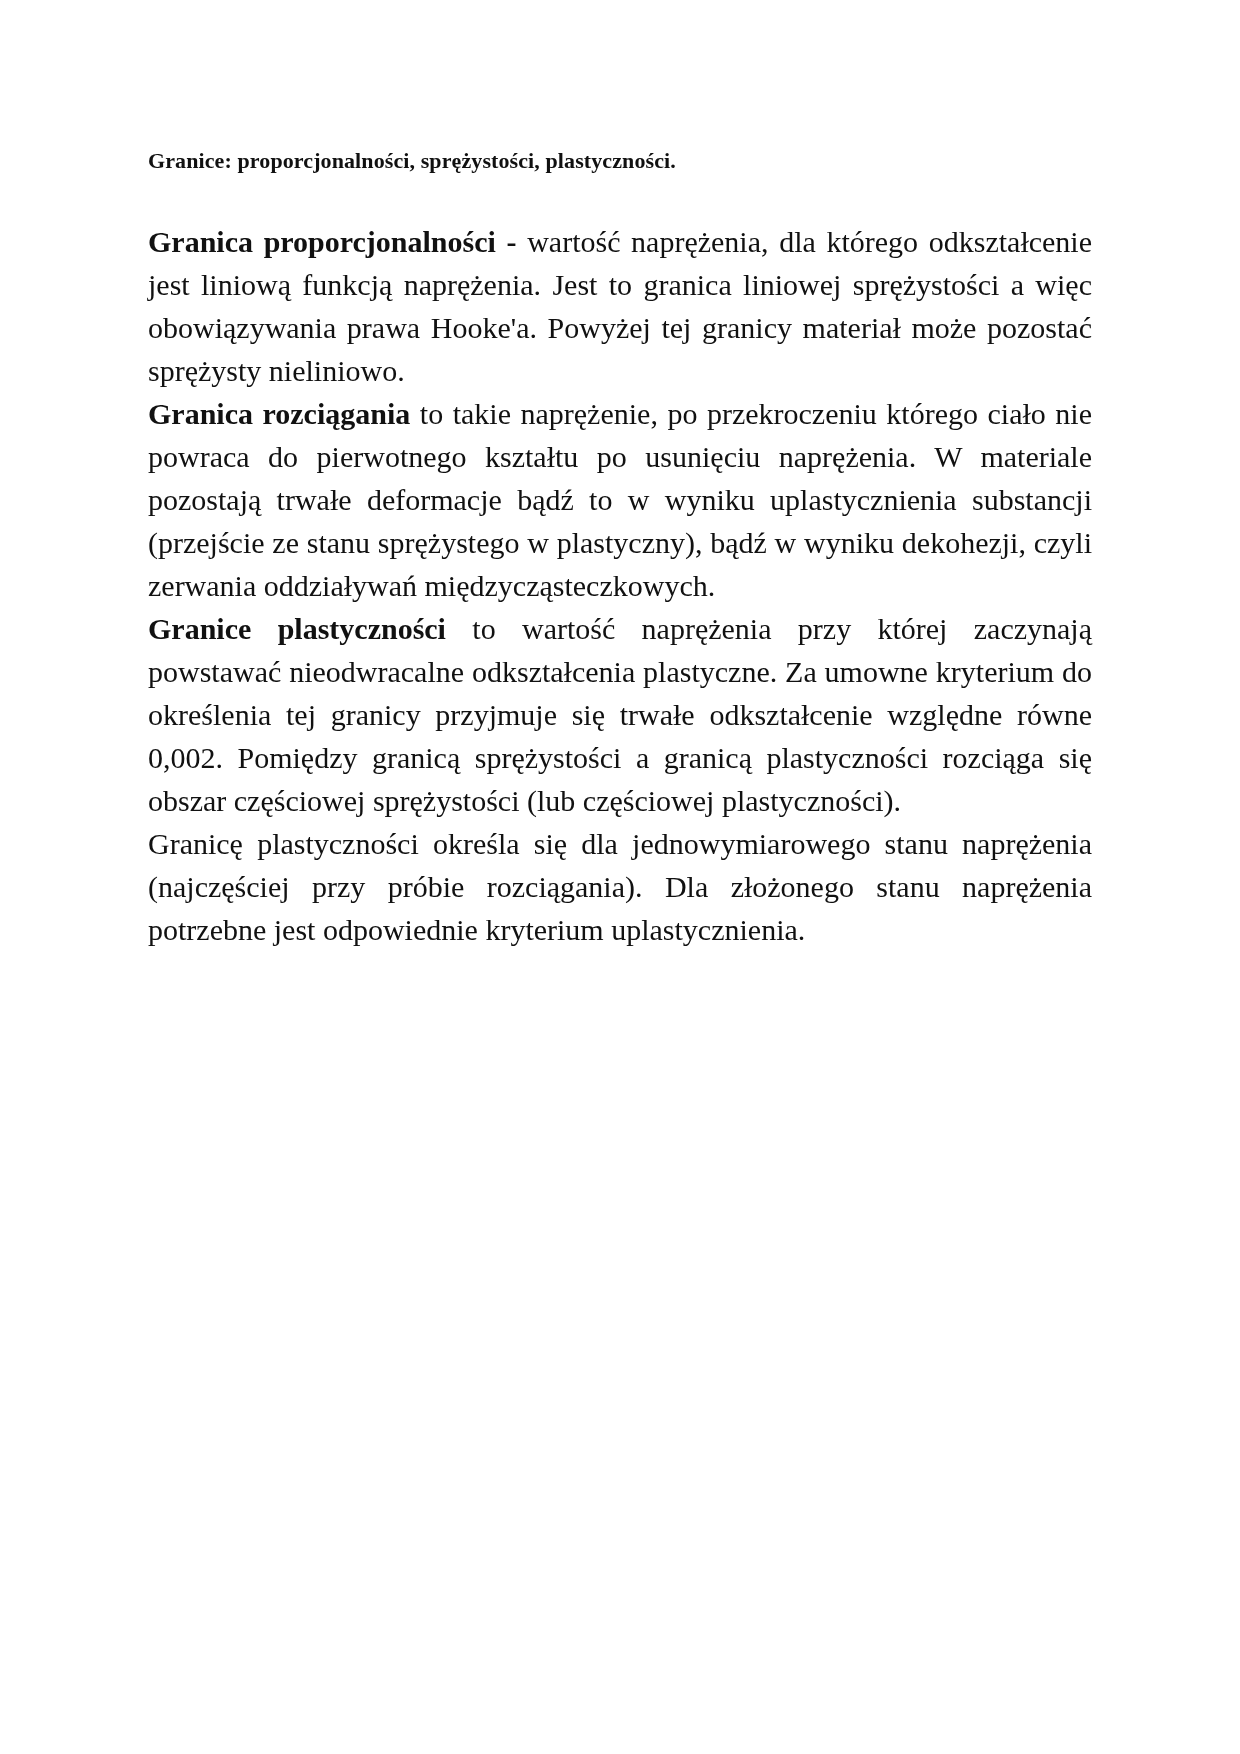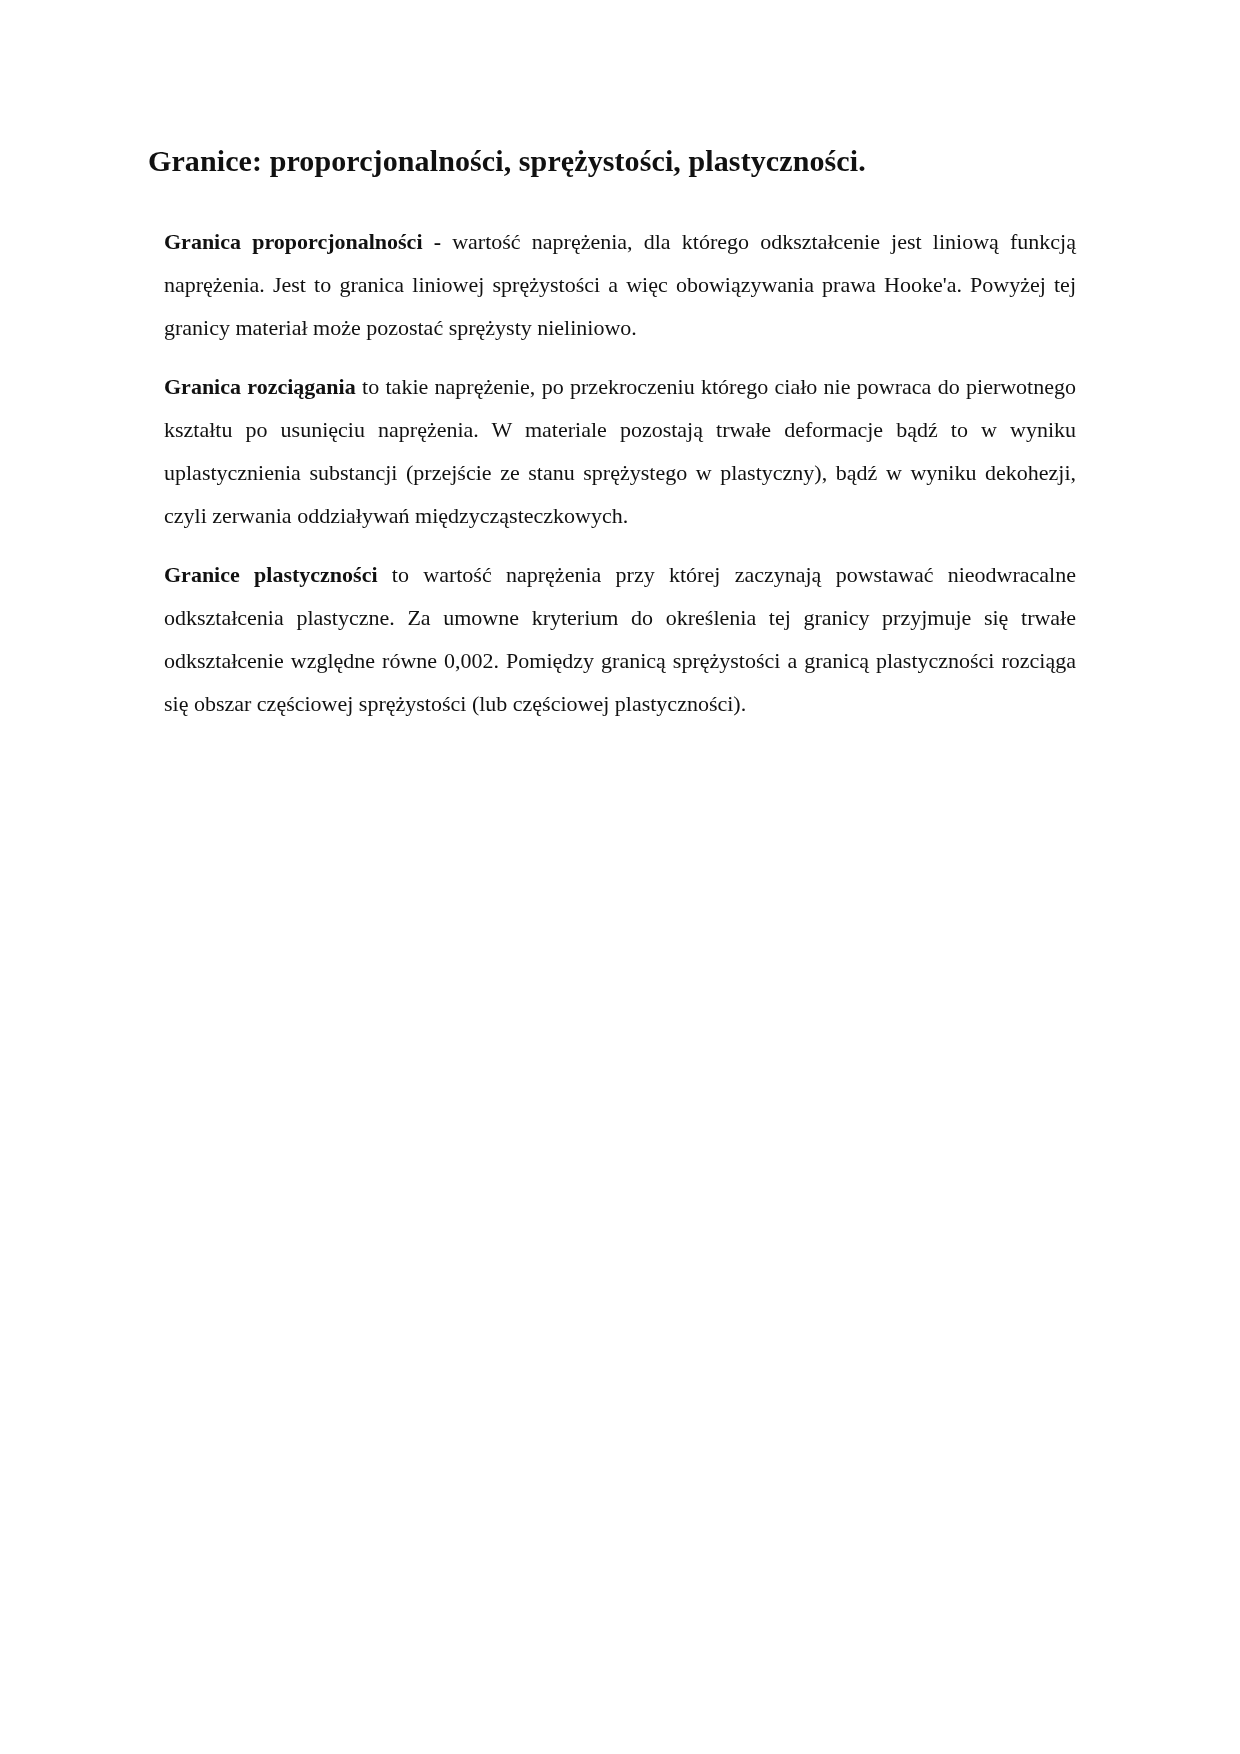--- a/index.html
+++ b/index.html
@@ -16,42 +16,43 @@
       font-family: "Liberation Serif", "DejaVu Serif", serif;
     }
     .page {
       position: absolute;
       left: 148px;
       top: 146px;
       width: 944px;
     }
     .title {
       font-weight: bold;
-      font-size: 30px;
+      font-size: 22px;
       line-height: 30px;
       margin: 0 0 44px 0;
       letter-spacing: 0.1px;
     }
     .para {
-      font-size: 22px;
+      font-size: 30px;
       line-height: 43px;
-      margin: 16px;
+      margin: 0;
       text-align: justify;
       letter-spacing: 0;
     }
     .para b {
       font-weight: bold;
     }
   </style>
 </head>
 <body>
 
 <div class="page">
   <p class="title">Granice: proporcjonalności, sprężystości, plastyczności.</p>
 
   <p class="para"><b>Granica proporcjonalności -</b><span> wartość naprężenia, dla którego odkształcenie jest liniową funkcją naprężenia. Jest to granica liniowej sprężystości a więc obowiązywania prawa Hooke'a. Powyżej tej granicy materiał może pozostać sprężysty nieliniowo.</span></p>
 
   <p class="para"><b>Granica rozciągania</b><span> to takie naprężenie, po przekroczeniu którego ciało nie powraca do pierwotnego kształtu po usunięciu naprężenia. W materiale pozostają trwałe deformacje bądź to w wyniku uplastycznienia substancji (przejście ze stanu sprężystego w plastyczny), bądź w wyniku dekohezji, czyli zerwania oddziaływań międzycząsteczkowych.</span></p>
 
   <p class="para"><b>Granice plastyczności</b><span> to wartość naprężenia przy której zaczynają powstawać nieodwracalne odkształcenia plastyczne. Za umowne kryterium do określenia tej granicy przyjmuje się trwałe odkształcenie względne równe 0,002. Pomiędzy granicą sprężystości a granicą plastyczności rozciąga się obszar częściowej sprężystości (lub częściowej plastyczności).</span></p>
 
+  <p class="para"><span>Granicę plastyczności określa się dla jednowymiarowego stanu naprężenia (najczęściej przy próbie rozciągania). Dla złożonego stanu naprężenia potrzebne jest odpowiednie kryterium uplastycznienia.</span></p>
 
 </div>
 
 </body></html>

